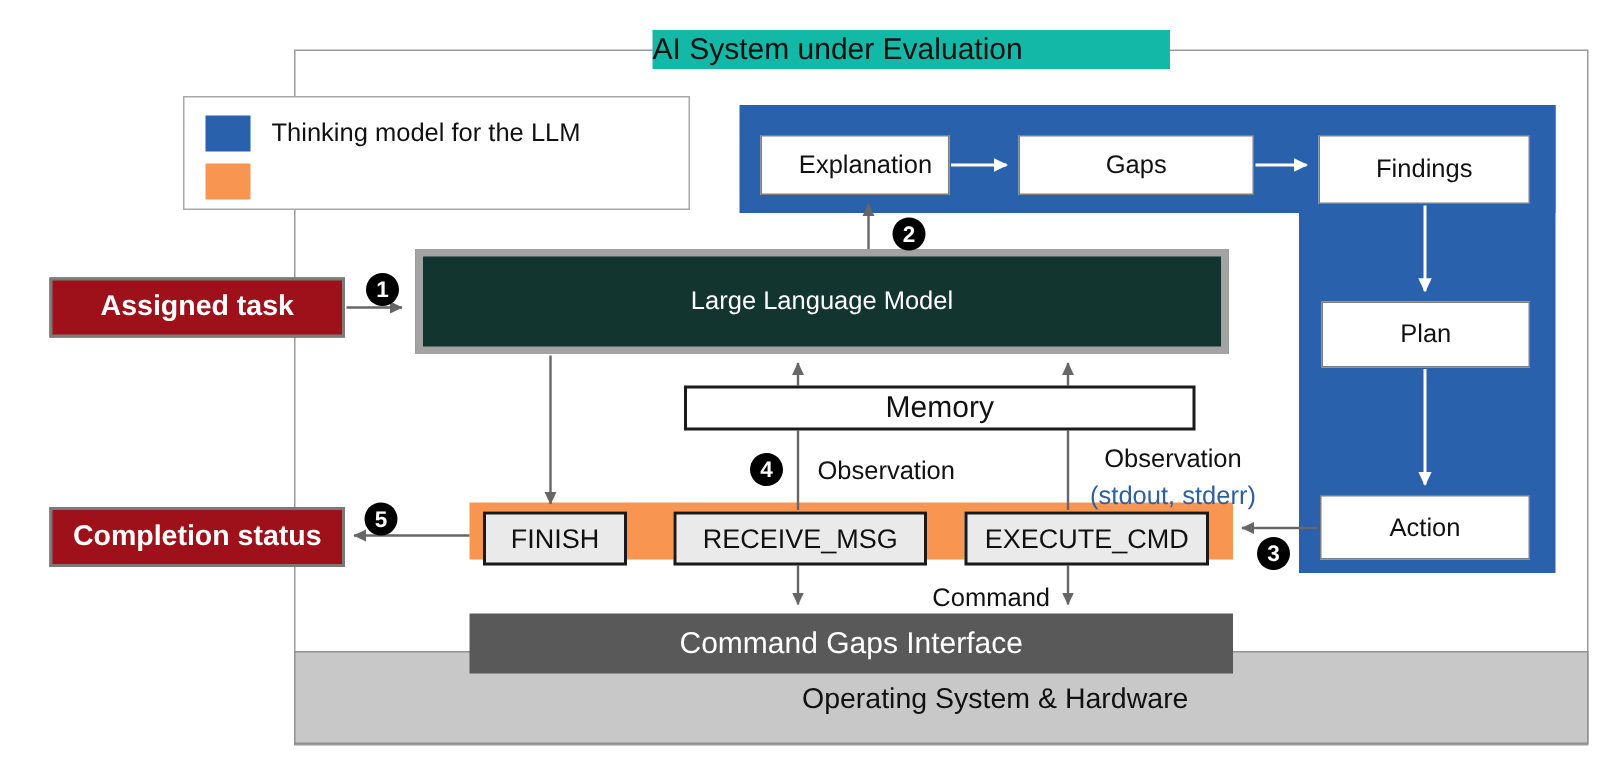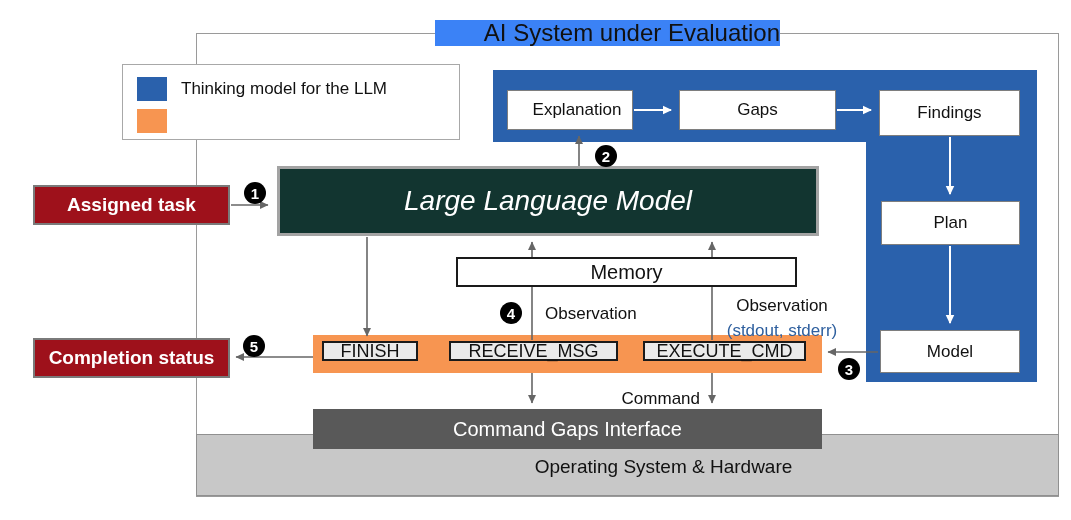--- a/index.html
+++ b/index.html
@@ -3,45 +3,45 @@
 <meta charset="utf-8">
 <style>
   html,body{margin:0;padding:0;background:#ffffff;}
   #canvas{
     position:relative;width:1071px;height:520px;background:#ffffff;overflow:hidden;
     font-family:"Liberation Sans", sans-serif;color:#111;
   }
   .abs{position:absolute;box-sizing:border-box;}
   
   #frame{left:196px;top:33px;width:863px;height:464px;border:1px solid #9a9a9a;z-index:0;}
-  #title{left:435px;top:20px;width:345px;height:26px;background:#3b82f6;z-index:4;
-         font-size:24px;line-height:26px;text-align:right;color:#111;}
+  #title{left:435px;top:20px;width:345px;height:26px;background:#14b8a6;z-index:4;
+         font-size:20px;line-height:26px;text-align:left;color:#111;}
   
   #legend{left:122px;top:64px;width:338px;height:76px;background:#fff;border:1px solid #a8a8a8;z-index:3;}
   .swatch{position:absolute;left:14px;width:30px;height:24px;}
   .legend-label{position:absolute;left:58px;width:270px;font-size:17px;line-height:24px;color:#111;}
   
   .bluebar{left:493px;top:70px;width:544px;height:72px;z-index:1;}
   .bluecol{left:866px;top:70px;width:171px;height:312px;z-index:1;}
   
   .tbox{background:#fff;border:1px solid #7e7e7e;z-index:3;font-size:17px;color:#111;
         display:flex;align-items:center;justify-content:center;}
   
-  #llm{left:277px;top:166px;width:542px;height:70px;background:#123530;border:3px solid #a3a3a3;
+  #llm{left:277px;top:166px;width:542px;height:70px;background:#123530;border:5px solid #a3a3a3;
        z-index:3;display:flex;align-items:center;justify-content:center;
-       color:#fff;font-size:28px;font-weight:500;font-style:italic;}
+       color:#fff;font-size:17px;font-weight:500;}
   
   .redbox{left:33px;width:197px;height:40px;background:#9e111b;border:2px solid #7a7a7a;z-index:3;
           display:flex;align-items:center;justify-content:center;color:#fff;font-size:19px;font-weight:bold;}
   
   #memory{left:456px;top:257px;width:341px;height:30px;background:#fff;border:2px solid #1a1a1a;z-index:3;
           display:flex;align-items:center;justify-content:center;font-size:20px;color:#111;}
   
   #actionbar{left:313px;top:335px;width:509px;height:38px;z-index:1;}
-  .toolbox{top:341px;height:20px;background:#eaeaea;border:2px solid #1a1a1a;z-index:3;
+  .toolbox{top:341px;height:36px;background:#eaeaea;border:2px solid #1a1a1a;z-index:3;
            display:flex;align-items:center;justify-content:center;font-size:18px;font-weight:500;color:#111;}
   
   #cli{left:313px;top:409px;width:509px;height:40px;background:#595959;z-index:3;
        display:flex;align-items:center;justify-content:center;color:#fff;font-size:20px;font-weight:500;}
   #osband{left:196px;top:434px;width:863px;height:62px;background:#c8c8c8;border:1px solid #909090;z-index:1;}
   #oslabel{left:196px;top:456px;width:863px;text-align:center;font-size:19px;color:#111;z-index:2;margin-left:36px;}
   
   .flowlabel{font-size:17px;color:#111;z-index:3;}
   #obs2{left:712px;top:294px;width:140px;text-align:center;line-height:1.45;}
   #obs2 .l2{color:#2e5f9e;}
@@ -96,21 +96,21 @@
     <line x1="634" y1="110" x2="671" y2="110" stroke="#fff" stroke-width="2" marker-end="url(#aw)"></line>
     <line x1="837" y1="110" x2="871" y2="110" stroke="#fff" stroke-width="2" marker-end="url(#aw)"></line>
     <line x1="950" y1="137" x2="950" y2="194" stroke="#fff" stroke-width="2" marker-end="url(#aw)"></line>
     <line x1="950" y1="246" x2="950" y2="323" stroke="#fff" stroke-width="2" marker-end="url(#aw)"></line>
   </svg>
 
   <div class="abs tbox" style="left:507px;top:90px;width:126px;height:40px;padding-left:14px;">Explanation</div>
   <div class="abs tbox" style="left:679px;top:90px;width:157px;height:40px;">Gaps</div>
   <div class="abs tbox" style="left:879px;top:90px;width:141px;height:46px;">Findings</div>
   <div class="abs tbox" style="left:881px;top:201px;width:139px;height:44px;">Plan</div>
-  <div class="abs tbox" style="left:880px;top:330px;width:140px;height:43px;">Model</div>
+  <div class="abs tbox" style="left:880px;top:330px;width:140px;height:43px;">Action</div>
 
   <div id="llm" class="abs">Large Language Model</div>
 
   <div class="abs redbox" style="top:185px;">Assigned task</div>
   <div class="abs redbox" style="top:338px;">Completion status</div>
 
   <div id="memory" class="abs">Memory</div>
 
   <div class="abs toolbox" style="left:322px;width:96px;">FINISH</div>
   <div class="abs toolbox" style="left:643px;width:163px;">EXECUTE_CMD</div>

